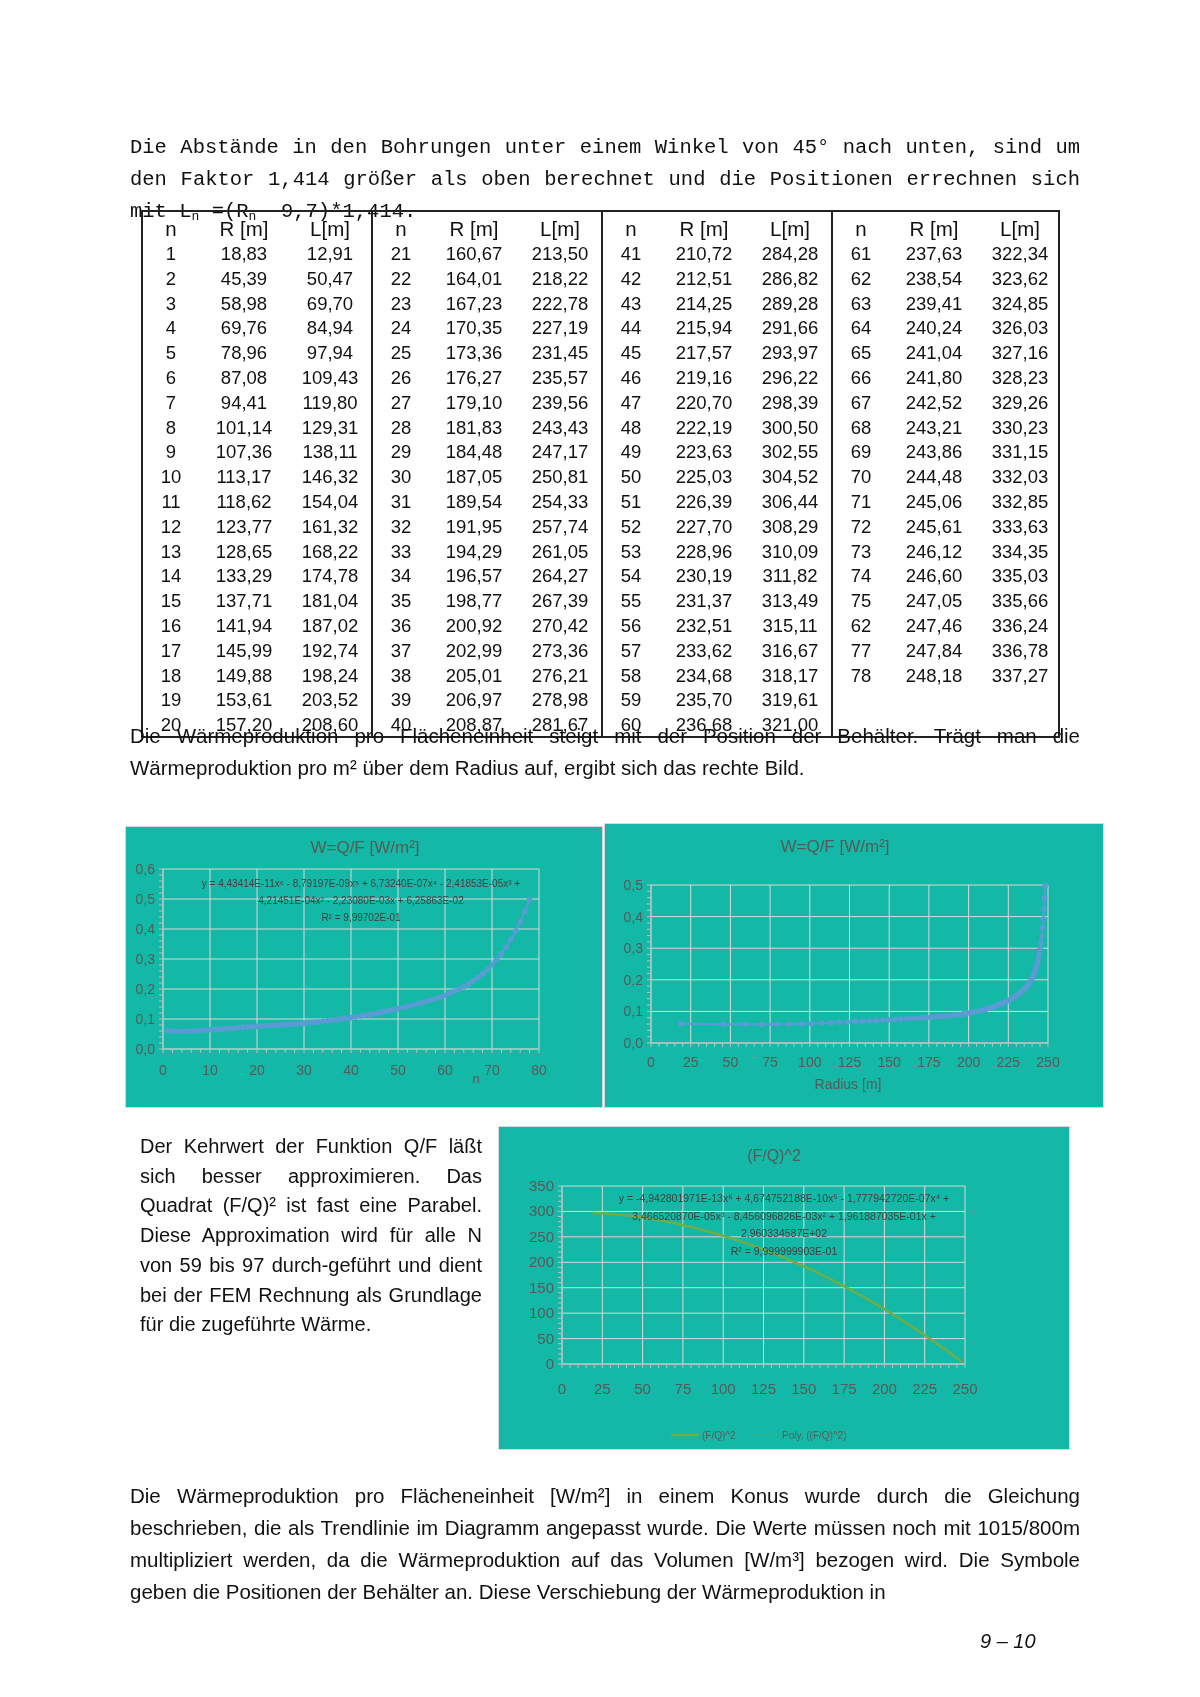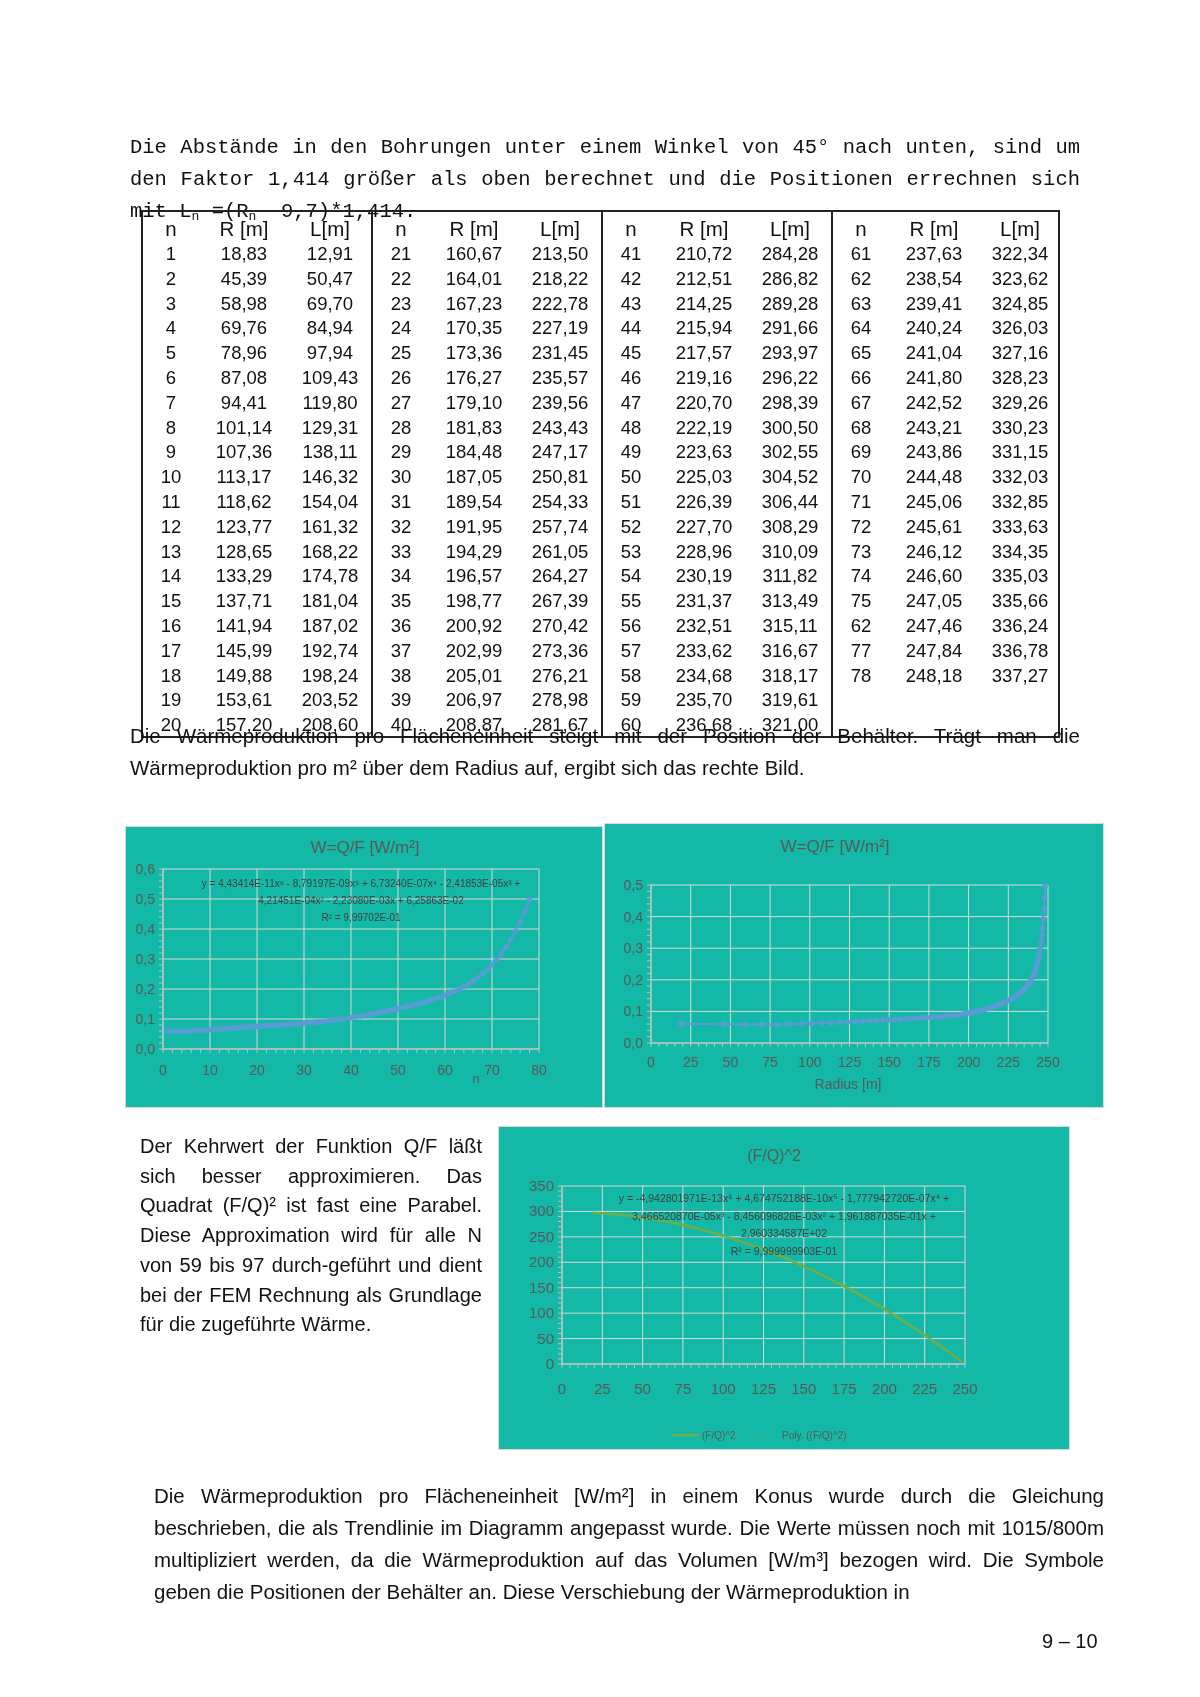--- a/index.html
+++ b/index.html
@@ -1,39 +1,39 @@
 <!DOCTYPE html>
 <html><head>
 <meta charset="utf-8">
 <style>
   html,body{margin:0;padding:0;background:#fff;}
   body{width:1200px;height:1697px;position:relative;overflow:hidden;font-family:"Liberation Sans","DejaVu Sans",sans-serif;color:#111;}
   .para{position:absolute;left:130px;width:950px;font-size:20.5px;line-height:32px;text-align:justify;}
   .para sub{font-size:13px;vertical-align:-3px;}
   #p1{top:132px;font-family:Liberation Mono, monospace;}
   #p2{top:720px;}
-  #p4{top:1480px;margin-left:24px;}
+  #p4{top:1480px;}
   #p3{position:absolute;left:140px;top:1132px;width:342px;font-size:20px;line-height:29.7px;text-align:justify;}
   .table-wrap{position:absolute;left:141px;top:210px;width:919px;height:528px;border:2px solid #222;box-sizing:border-box;display:flex;}
   .tgroup{flex:1;border-right:2px solid #222;display:flex;flex-direction:column;padding-top:4px;}
   .tgroup:last-child{border-right:none;}
   .trow{display:flex;height:24.8px;font-size:18.5px;line-height:24.8px;}
   .trow.head{height:26px;font-size:20.5px;line-height:26px;}
   .c-n{width:56px;text-align:center;}
   .c-r{width:90px;text-align:center;}
   .c-l{width:82px;text-align:center;}
   .chartbox{position:absolute;border:1.5px solid #d9d9d9;background:#14b8a6;box-sizing:border-box;}
   #chart1{left:125px;top:826px;width:478px;height:282px;}
   #chart2{left:604px;top:823px;width:500px;height:285px;}
   #chart3{left:498px;top:1126px;width:572px;height:324px;}
   .chartbox svg{position:absolute;left:0;top:0;}
   .ctitle{font-family:"Liberation Sans",sans-serif;fill:#595959;}
   .tick{font-family:"Liberation Sans",sans-serif;fill:#595959;}
   .eq{font-family:"Liberation Sans",sans-serif;fill:#404040;}
-  .pageno{position:absolute;left:1042px;top:1630px;font-size:20px;}
+  .pageno{position:absolute;left:980px;top:1630px;font-size:20px;font-style:italic;}
 </style>
 </head>
 <body>
 
 <div class="para" id="p1"><span>Die Abstände in den Bohrungen unter einem Winkel von 45° nach unten, sind um den Faktor 1,414 größer als oben berechnet und die Positionen errechnen sich mit L</span><sub>n</sub><span> =(R</span><sub>n</sub><span> -9,7)*1,414.</span></div>
 
 <div class="table-wrap" id="tbl">
     <div class="tgroup">
       <div class="trow head">
         <div class="c-n">n</div>

